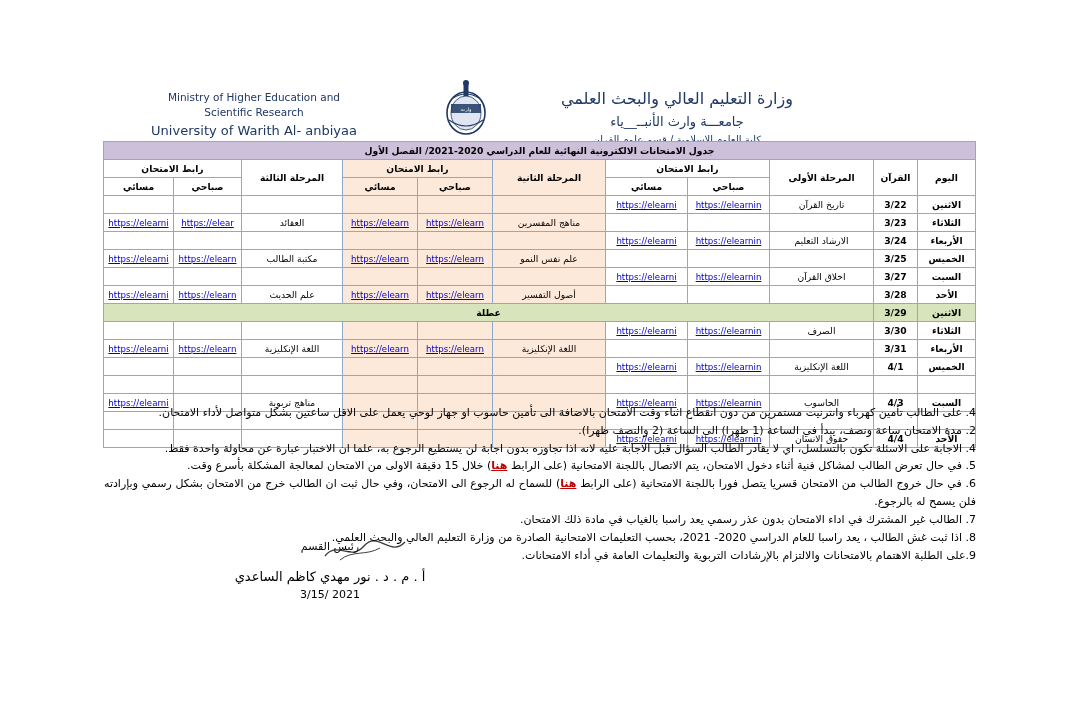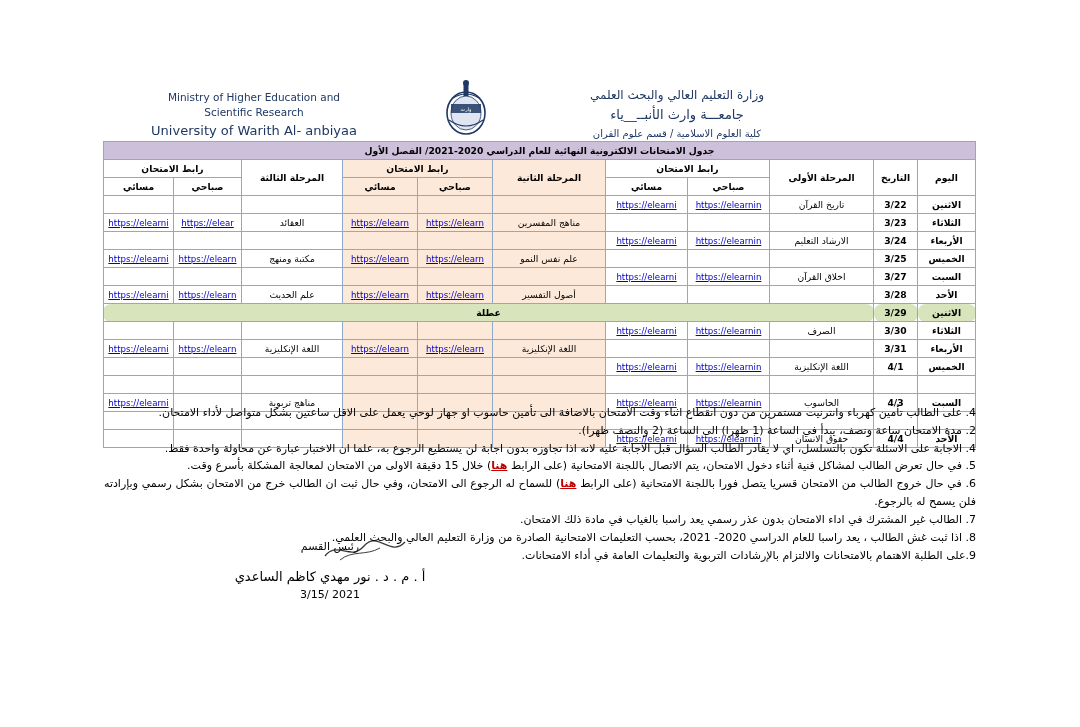--- a/index.html
+++ b/index.html
@@ -46,21 +46,21 @@
   .hdr-right {
     position: absolute;
     right: 104px;
     top: 8px;
     width: 300px;
     text-align: center;
     color: #1f3864;
     line-height: 1.6;
     direction: rtl;
   }
-  .hdr-right .r1 { font-size: 12px; }
+  .hdr-right .r1 { font-size: 16px; }
   .hdr-right .r2 { font-size: 13px; letter-spacing: 1px; }
   .hdr-right .r3 { font-size: 10px; }
 
   .logo {
     position: absolute;
     left: 50%;
     transform: translateX(-50%);
     top: 2px;
     width: 58px;
     height: 58px;
@@ -104,21 +104,20 @@
     text-decoration: underline;
     font-size: 8.6px;
   }
   .hdr-cell { font-weight: bold; font-size: 9.6px; }
   .day-cell { font-weight: bold; color: #c00000; font-size: 9.4px; }
   .date-cell { font-weight: bold; font-size: 9.4px; }
   .holiday td {
     background: #d7e4bc;
     font-weight: bold;
     font-size: 9.6px;
-    border-radius: 8px;
   }
   .subj { font-size: 9.4px; }
   .empty-row td { height: 14px; }
 
   
   .instructions {
     position: absolute;
     top: 404px;
     right: 104px;
     width: 872px;
@@ -217,21 +216,21 @@
           <col style="width:70px">
         </colgroup>
 
         <tbody>
             <tr class="title-row">
           <td colspan="11">جدول الامتحانات الالكترونية النهائية للعام الدراسي 2020-2021/ الفصل الأول</td>
         </tr>
 
         <tr>
           <td rowspan="2" class="hdr-cell">اليوم</td>
-          <td rowspan="2" class="hdr-cell">التاريخ</td>
+          <td rowspan="2" class="hdr-cell">القرآن</td>
           <td rowspan="2" class="hdr-cell stage1">المرحلة الأولى</td>
           <td colspan="2" class="hdr-cell stage1">رابط الامتحان</td>
           <td rowspan="2" class="hdr-cell stage2">المرحلة الثانية</td>
           <td colspan="2" class="hdr-cell stage2">رابط الامتحان</td>
           <td rowspan="2" class="hdr-cell stage3">المرحلة الثالثة</td>
           <td colspan="2" class="hdr-cell stage3">رابط الامتحان</td>
         </tr>
         <tr>
           <td class="hdr-cell stage1">صباحي</td>
           <td class="hdr-cell stage1">مسائي</td>
@@ -284,21 +283,21 @@
             </tr>
             <tr>
               <td class="day-cell">الخميس</td>
               <td class="date-cell">3/25</td>
               <td class="stage1 subj"></td>
               <td class="stage1"></td>
               <td class="stage1"></td>
               <td class="stage2 subj">علم نفس النمو</td>
               <td class="stage2"><span class="lnk">https://elearn</span></td>
               <td class="stage2"><span class="lnk">https://elearn</span></td>
-              <td class="stage3 subj">مكتبة ومنهج</td>
+              <td class="stage3 subj">مكتبة الطالب</td>
               <td class="stage3"><span class="lnk">https://elearn</span></td>
               <td class="stage3"><span class="lnk">https://elearni</span></td>
             </tr>
             <tr>
               <td class="day-cell">السبت</td>
               <td class="date-cell">3/27</td>
               <td class="stage1 subj">اخلاق القرآن</td>
               <td class="stage1"><span class="lnk">https://elearnin</span></td>
               <td class="stage1"><span class="lnk">https://elearni</span></td>
               <td class="stage2 subj"></td>

